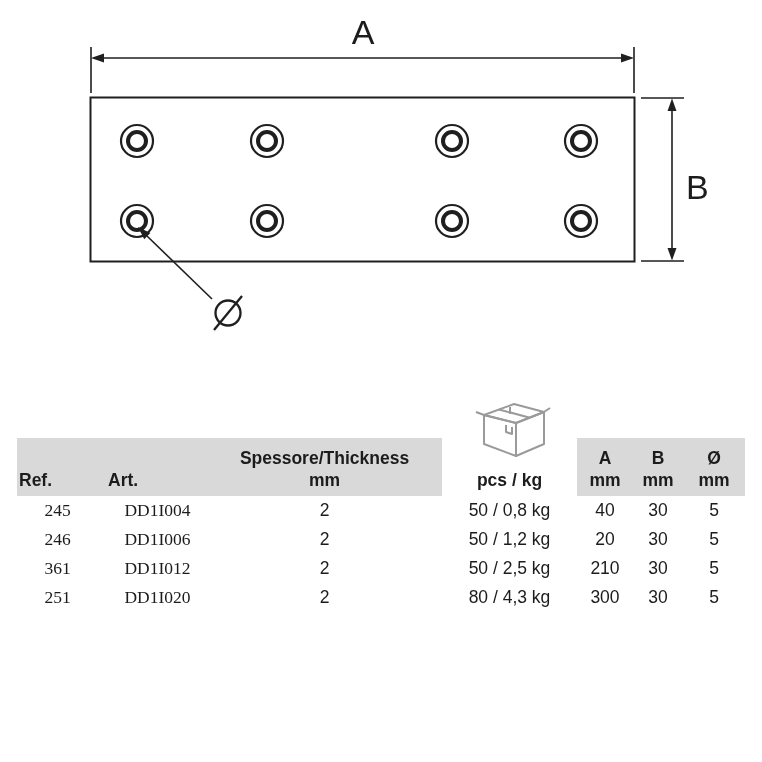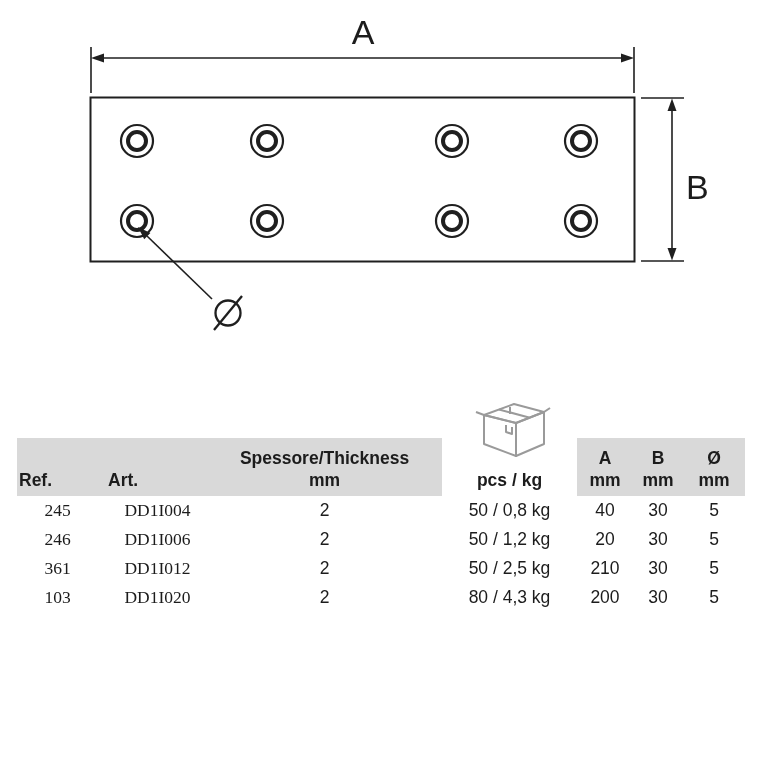--- a/index.html
+++ b/index.html
@@ -174,24 +174,24 @@
         <tr>
         <td class="al pad-ref">361</td>
         <td class="al pad-art">DD1I012</td>
         <td class="ac">2</td>
         <td class="ac">50 / 2,5 kg</td>
         <td class="ac">210</td>
         <td class="ac">30</td>
         <td class="ac">5</td>
       </tr>
         <tr>
-        <td class="al pad-ref">103</td>
+        <td class="al pad-ref">251</td>
         <td class="al pad-art">DD1I020</td>
         <td class="ac">2</td>
         <td class="ac">80 / 4,3 kg</td>
-        <td class="ac">200</td>
+        <td class="ac">300</td>
         <td class="ac">30</td>
         <td class="ac">5</td>
       </tr>
       </tbody>
   </table>
 
 </div>
 
 </body></html>

